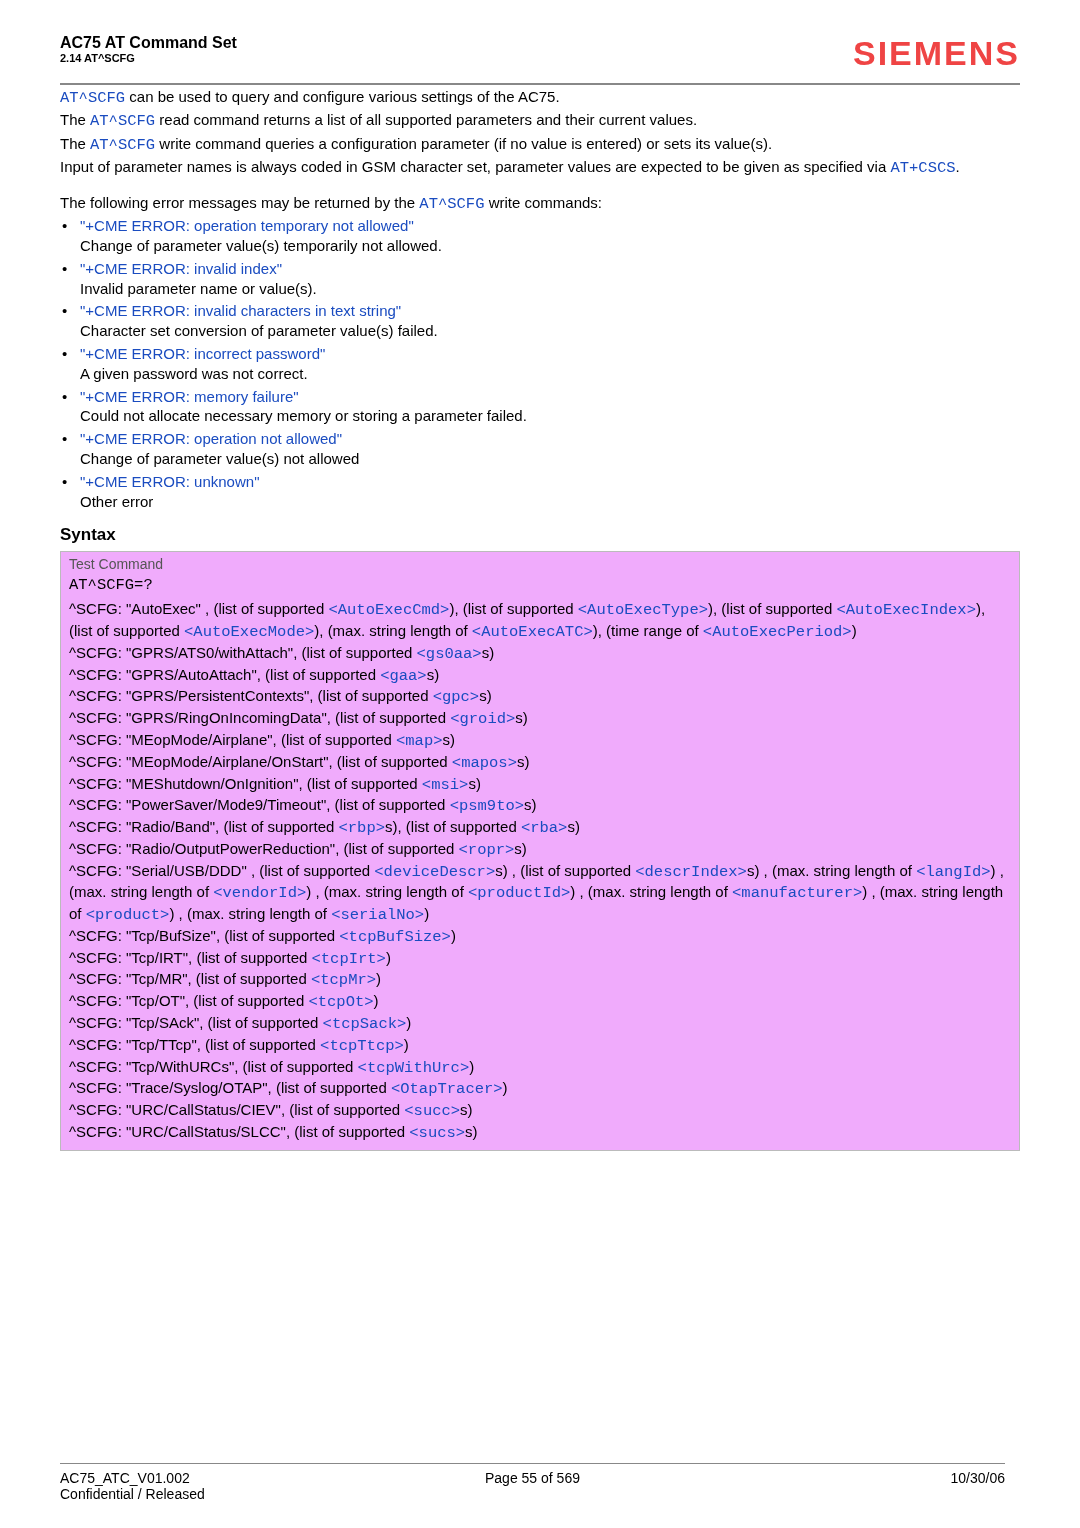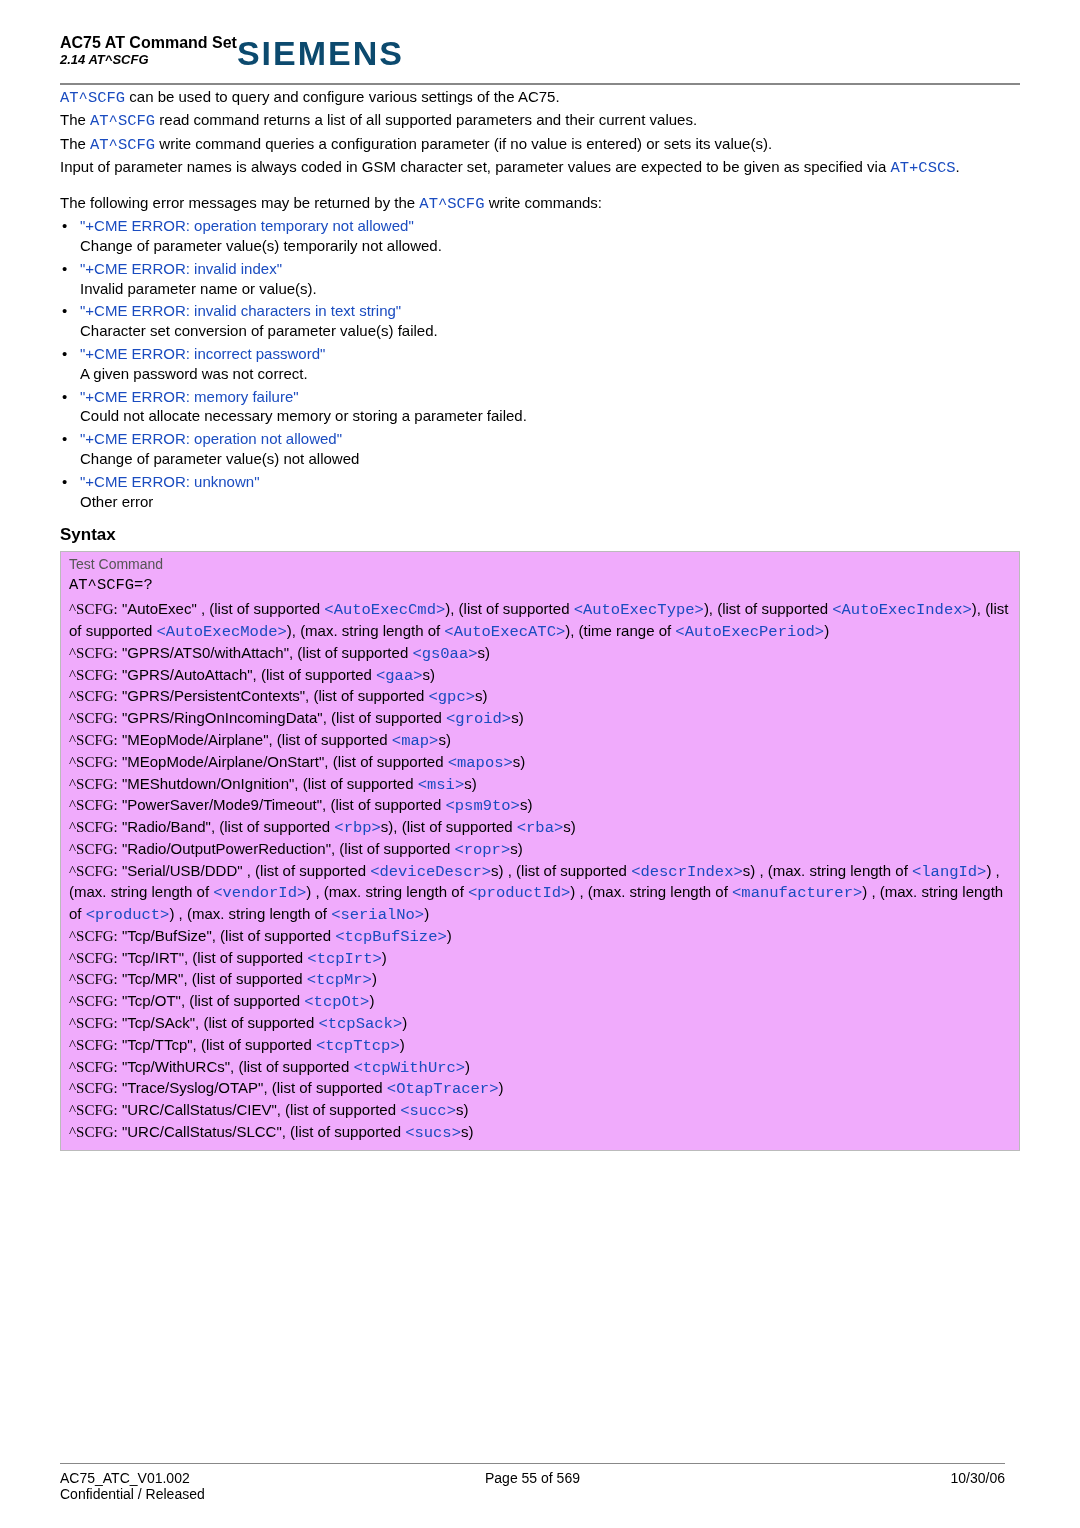--- a/index.html
+++ b/index.html
@@ -10,33 +10,34 @@
     font-size: 15px;
     color: #000;
     background: #fff;
     position: relative;
   }
   .page {
     padding: 34px 60px 0 60px;
   }
   .header-row {
     display: flex;
+    justify-content: space-between;
     align-items: flex-start;
     border-bottom: 2px solid #888;
     padding-bottom: 10px;
   }
   .header-left { }
   .header-title { font-weight: bold; font-size: 16px; }
-  .header-sub { font-weight: bold; font-size: 13px; font-style: italic; }
+  .header-sub { font-weight: bold; font-size: 11px; }
   .siemens {
     font-family: Arial, sans-serif;
     font-weight: 900;
     font-size: 34px;
     letter-spacing: 2px;
-    color: #0c4a6e;
+    color: #ef4444;
   }
   .section-title {
     font-weight: bold;
     font-size: 21px;
     margin: 26px 0 20px 0;
   }
   .section-title .num { display: inline-block; width: 82px; }
   p { margin: 2px 0; line-height: 1.32; font-size: 15px; }
   .link { color: #1a4cc0; }
   .mono { font-family: "Courier New", monospace; font-size: 15.5px; }
@@ -56,21 +57,21 @@
     right: 75px;
     border-top: 1px solid #888;
     padding-top: 6px;
     display: flex;
     justify-content: space-between;
     font-size: 14px;
   }
   .footer .col { width: 33%; }
   .footer .col.c { text-align: center; }
   .footer .col.r { text-align: right; }
-  .scfg { font-family:Liberation Serif, serif;text-align:center; }
+  .scfg { font-family:Liberation Sans, sans-serif;text-align:center; }
 </style>
 </head>
 <body>
 
 <div class="page">
 
   <div class="header-row">
     <div class="header-left">
       <div class="header-title">AC75 AT Command Set</div>
       <div class="header-sub">2.14 AT^SCFG</div>

